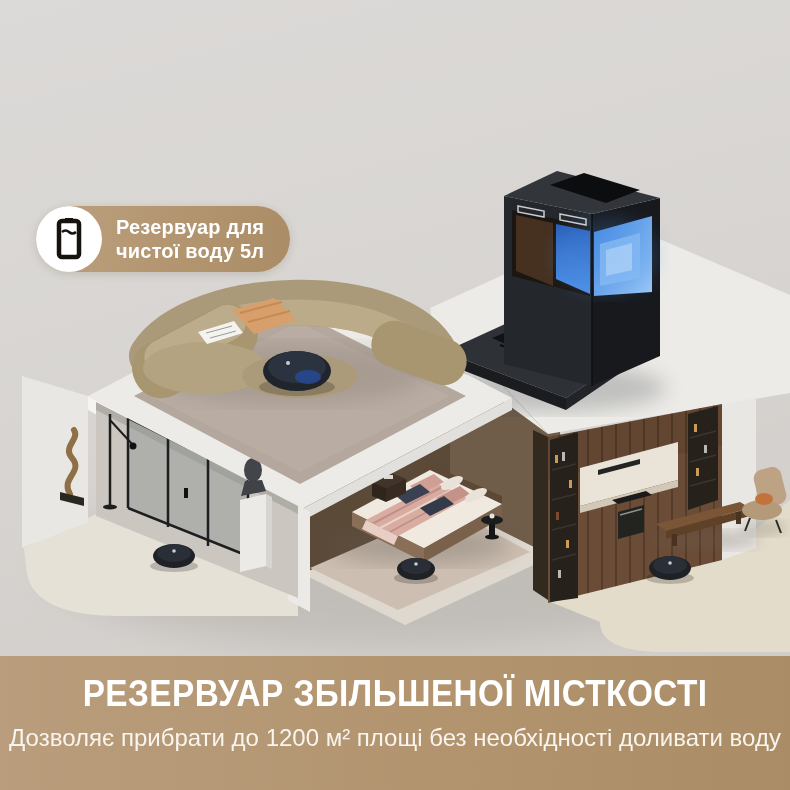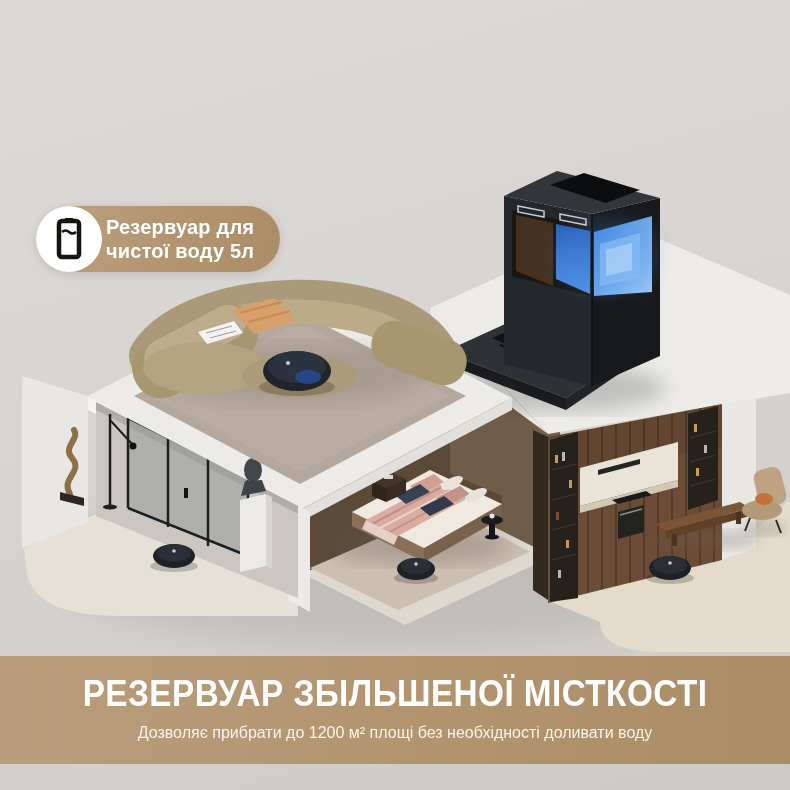--- a/index.html
+++ b/index.html
@@ -5,29 +5,29 @@
   html,body{margin:0;padding:0;}
   body{width:790px;height:790px;overflow:hidden;font-family:"Liberation Sans",sans-serif;}
   .stage{position:relative;width:790px;height:790px;background:linear-gradient(165deg,#dcdad8 0%,#d7d4d1 45%,#cecbc7 100%);}
   .scene{position:absolute;left:0;top:0;width:790px;height:790px;display:block;}
   
   .badge{position:absolute;left:36px;top:206px;height:66px;border-radius:33px;
          background:linear-gradient(100deg,#bca07e 0%,#b2946f 60%,#aa8c66 100%);
          display:flex;align-items:center;padding-right:26px;box-shadow:0 2px 8px rgba(90,70,40,.18);}
   .badge-circle{width:66px;height:66px;border-radius:50%;background:#ffffff;display:flex;
                 align-items:center;justify-content:center;flex:0 0 auto;}
-  .badge-text{margin-left:4px;color:#fff;font-size:20px;font-weight:600;line-height:1.2;
+  .badge-text{margin-left:14px;color:#fff;font-size:20px;font-weight:600;line-height:1.2;
               letter-spacing:.2px;white-space:nowrap;}
   
-  .banner{position:absolute;left:0;top:656px;width:790px;height:108px;
+  .banner{position:absolute;left:0;top:656px;width:790px;height:134px;
           background:linear-gradient(90deg,#b99d7c 0%,#b2946f 55%,#aa8c66 100%);
           display:flex;flex-direction:column;align-items:center;padding-top:17px;box-sizing:border-box;text-align:center;}
   .banner-title{color:#ffffff;font-size:37px;font-weight:700;letter-spacing:.5px;white-space:nowrap;
                 transform:scaleX(.9);transform-origin:center;}
-  .banner-sub{margin-top:9px;color:#f8f4ee;font-size:16px;font-weight:400;white-space:nowrap;}
+  .banner-sub{margin-top:9px;color:#f8f4ee;font-size:24px;font-weight:400;white-space:nowrap;}
 </style>
 </head>
 <body>
 
 <div class="stage">
 
   <svg class="scene" viewBox="0 0 790 790">
     <defs>
       <filter id="b6">
           <feGaussianBlur stdDeviation="6"></feGaussianBlur>

